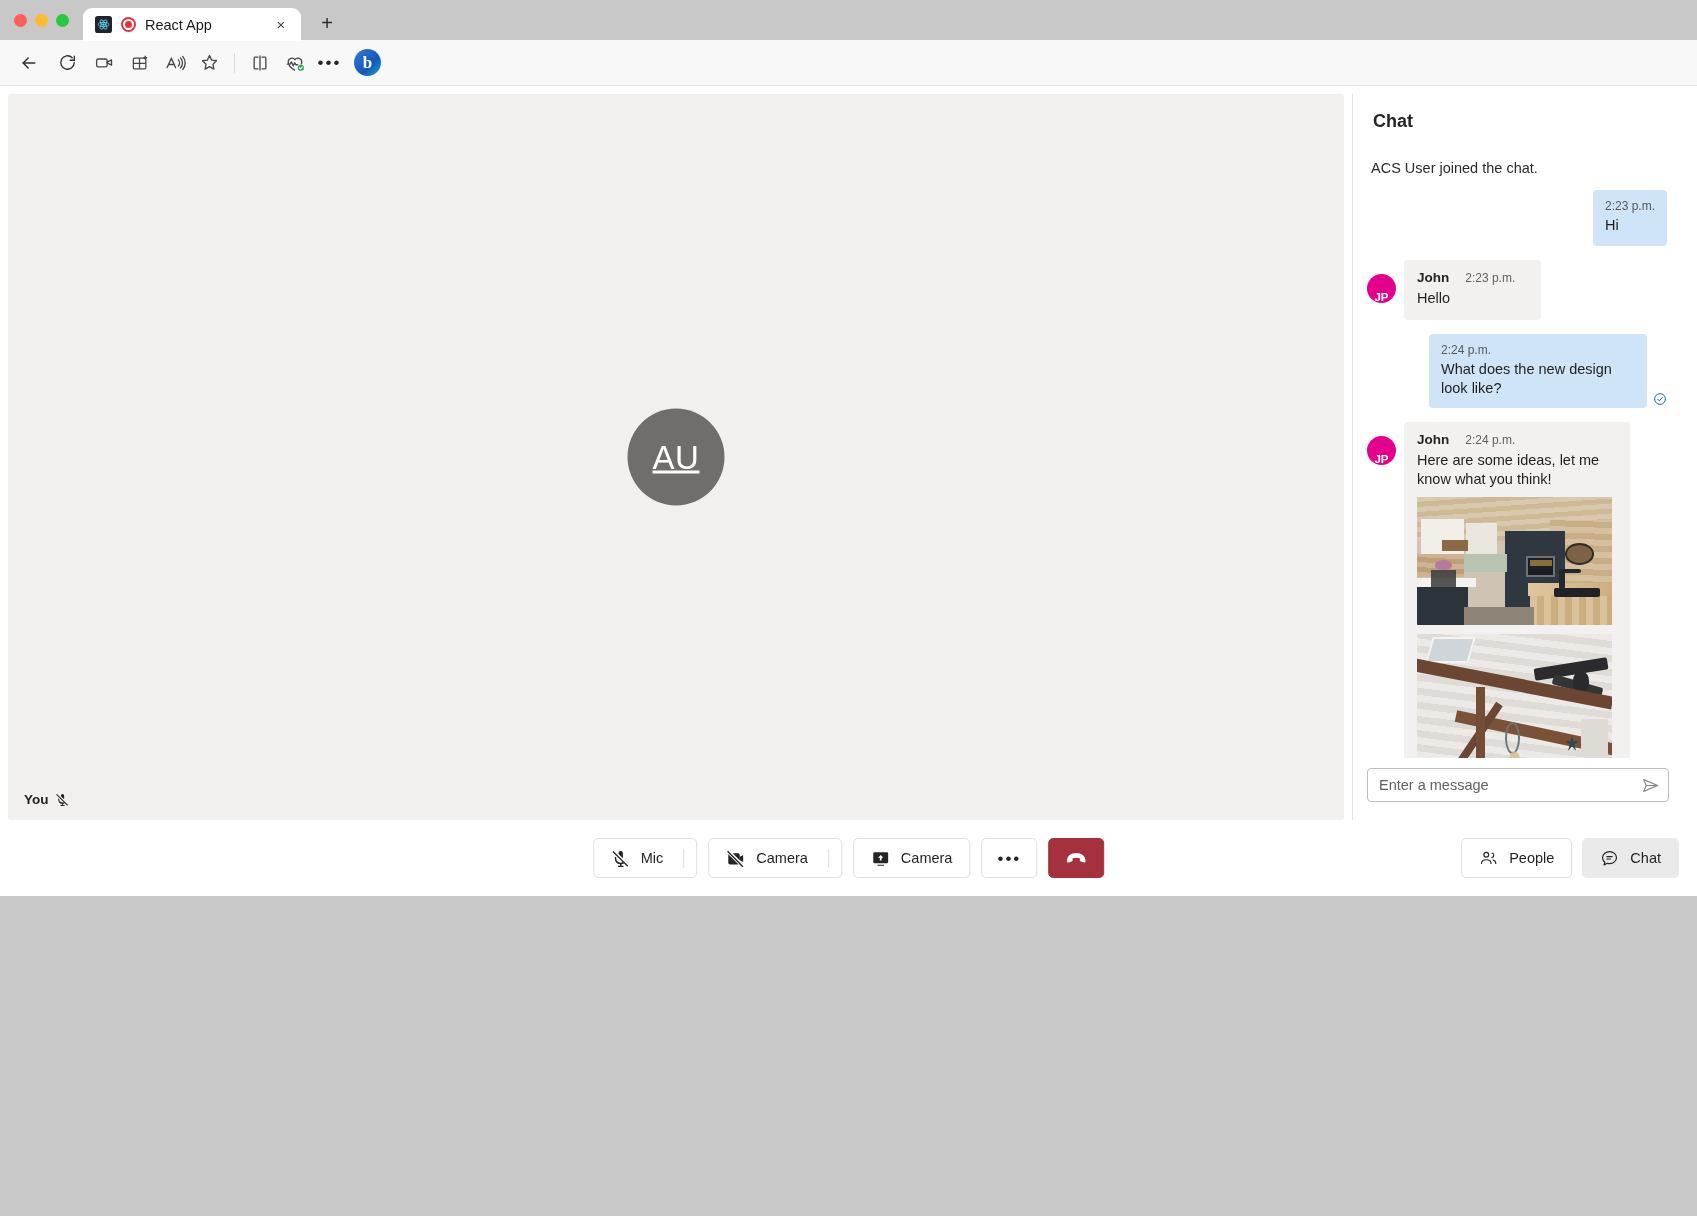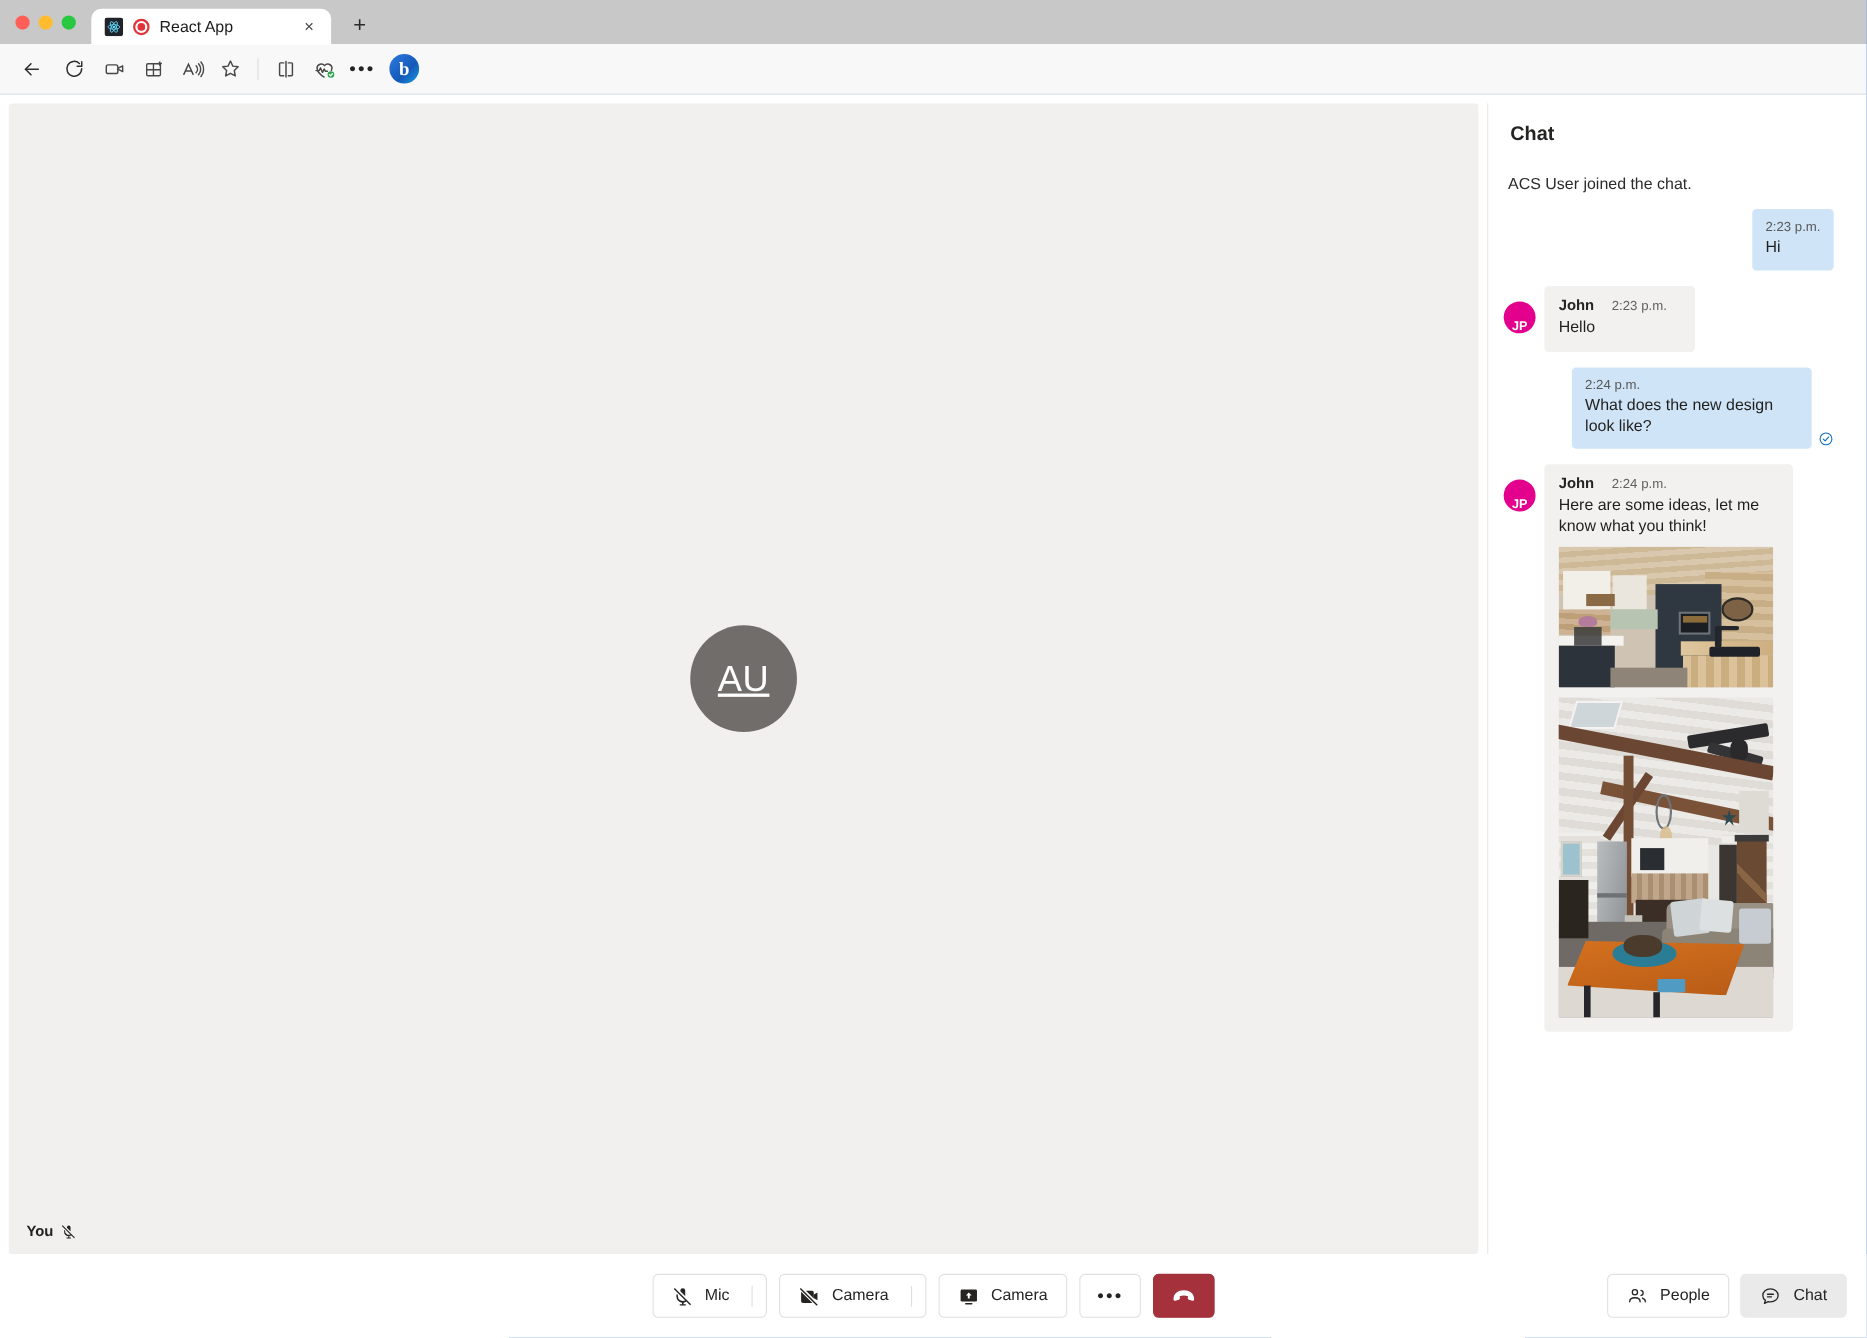--- a/index.html
+++ b/index.html
@@ -8,24 +8,24 @@
     width: 1697px;
     height: 1216px;
     overflow: hidden;
     font-family: "Liberation Sans", sans-serif;
     background: #c8c8c8;
   }
 
   
   .browser {
     width: 1697px;
-    height: 1216px;
+    height: 896px;
     display: flex;
     flex-direction: column;
-    background: #3b82f6;
+    background: #ef4444;
   }
 
   .titlebar {
     height: 40px;
     background: #c8c8c8;
     display: flex;
     align-items: flex-end;
     padding-left: 14px;
     flex: 0 0 40px;
     position: relative;
@@ -636,20 +636,29 @@
                   <div class="ly" style="left:44%;top:92%;width:3%;height:8%;background:#26262a"></div>
 
                   <div class="ly" style="left:0;top:57%;width:14%;height:18%;background:#2b2520"></div>
                   <div class="ly" style="left:1%;top:45%;width:10%;height:11%;background:#9cc1cf;border:2px solid #d8d2c8"></div>
                 </div>
               </div>
             </div>
           </div>
         </div>
 
+        <div class="composer-wrap">
+          <div class="composer">
+            <input type="text" placeholder="Enter a message" style="">
+            <svg class="send-ic" viewBox="0 0 24 24" fill="none" stroke="currentColor" stroke-width="1.5" stroke-linejoin="round">
+              <path d="M3.4 4.6L21 12 3.4 19.4l3.1-7.4z"></path>
+              <path d="M6.5 12H21"></path>
+            </svg>
+          </div>
+        </div>
       </div>
     </div>
 
     <div class="controlbar">
       <div class="ctrl-center">
 
         <div class="btn split">
           <svg class="gl" viewBox="0 0 24 24" fill="currentColor">
             <path d="M12 2.6a2.8 2.8 0 0 1 2.8 2.8v5.2c0 .35-.06.68-.18.98L9.2 6.2V5.4A2.8 2.8 0 0 1 12 2.6z"></path>
             <path d="M6.3 10v1.6a5.7 5.7 0 0 0 8.6 4.9l1.35 1.35A7.35 7.35 0 0 1 12.9 19.3v1.9h2.6v1.4H8.5v-1.4h2.6v-1.9A7.4 7.4 0 0 1 4.6 12v-2z"></path>

